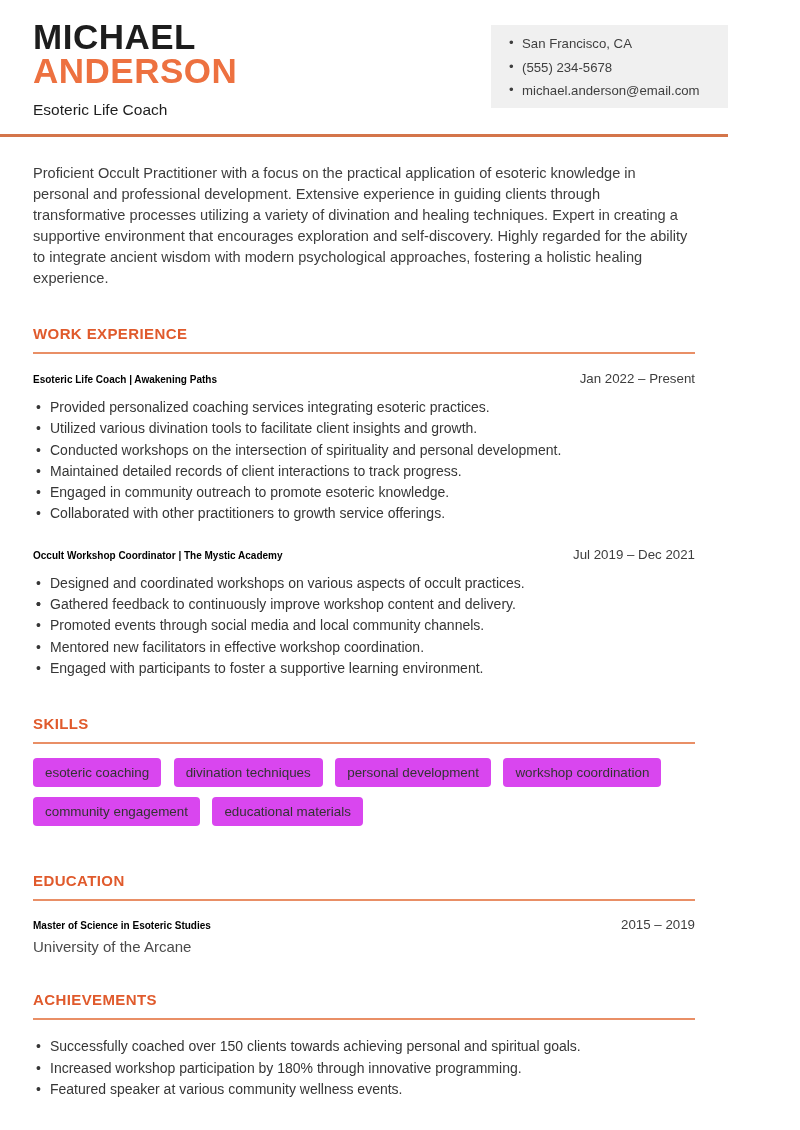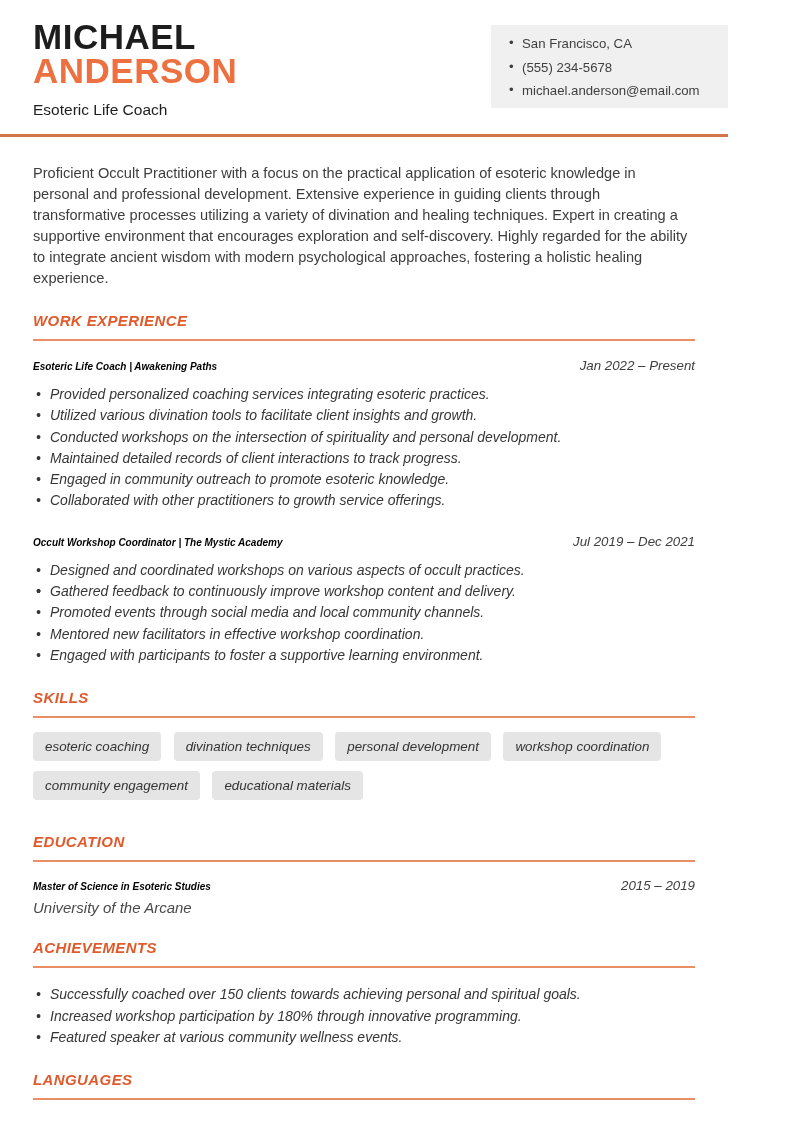--- a/index.html
+++ b/index.html
@@ -30,37 +30,37 @@
   .contact-item { position: relative; padding-left: 13px; font-size: 13.2px; color: #3f3f3f; line-height: 15px; margin-bottom: 8.5px; }
   .contact-item:last-child { margin-bottom: 0; }
   .contact-item .dot { position: absolute; left: 0; top: -1px; color: #3f3f3f; }
 
   .top-divider { position: absolute; left: 0; top: 134px; width: 800px; height: 3px; background: #D4754A; border: none; margin: 0; }
 
   
   .content { padding: 0 33px; }
   .summary { margin: 28px 0 0 0; font-size: 14.6px; line-height: 21px; color: #3d3d3d; }
 
-  .section { margin-top: 23px; font-style: italic; }
+  .section { margin-top: 36px; }
   .section-heading { margin: 0; font-size: 15px; font-weight: 700; letter-spacing: 0.4px; color: #E05A2C; }
   .section-rule { border: none; height: 2px; background: #E98F66; margin: 10px 0 0 0; }
 
   .job { margin-top: 17px; }
   .job-header, .edu-header { display: flex; justify-content: space-between; align-items: baseline; }
   .item-title { font-size: 10px; font-weight: 700; color: #000000; }
   .item-dates { font-size: 13.3px; color: #3d3d3d; white-space: nowrap; }
 
   .bullets { list-style: none; margin: 11px 0 0 0; padding: 0; }
   .bullets li { position: relative; padding-left: 17px; font-size: 14px; color: #363636; line-height: 21.3px; }
   .bullets li .dot { position: absolute; left: 3px; color: #363636; }
 
   .chips { margin-top: 14px; }
   .chip {
     display: inline-block;
-    background: #e5e5e5; color: #333333;
+    background: #d946ef; color: #333333;
     font-size: 13.4px; line-height: 15px;
     padding: 7px 12px; margin: 0 8px 10px 0;
     border-radius: 4px;
   }
 
   .edu-block { margin-top: 16px; }
   .edu-school { margin-top: 6px; font-size: 15px; color: #4a4a4a; }
 </style>
 </head>
 <body>

